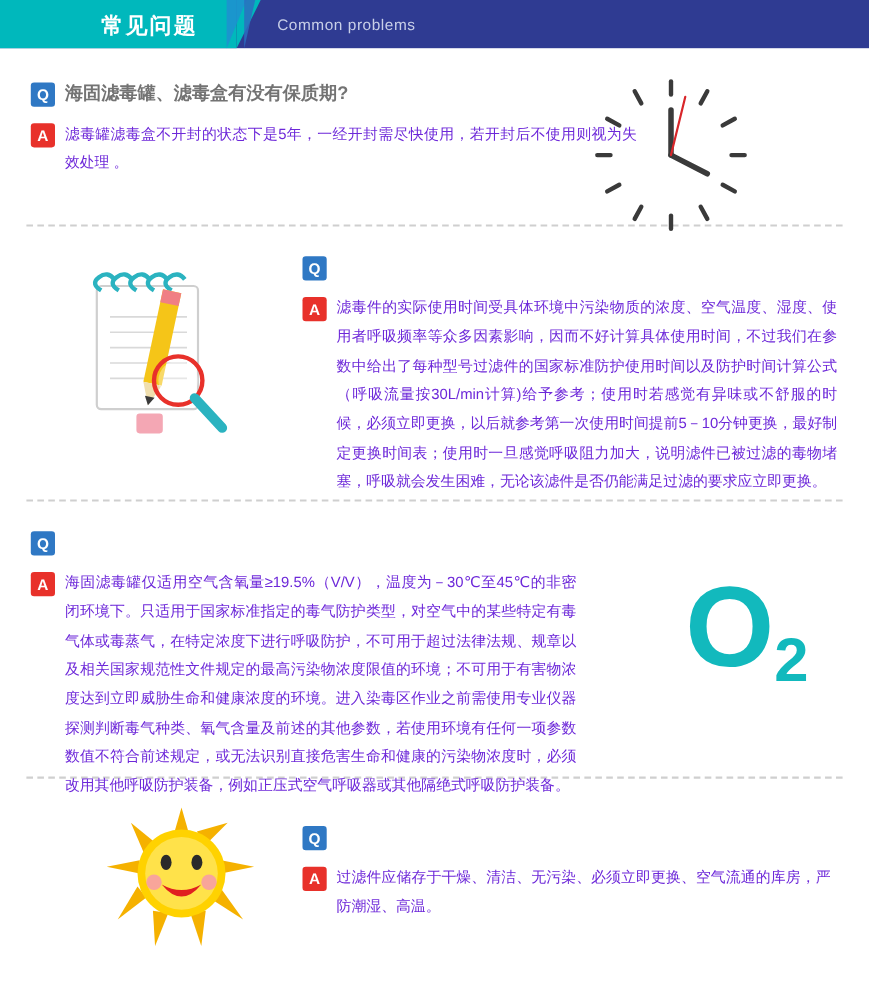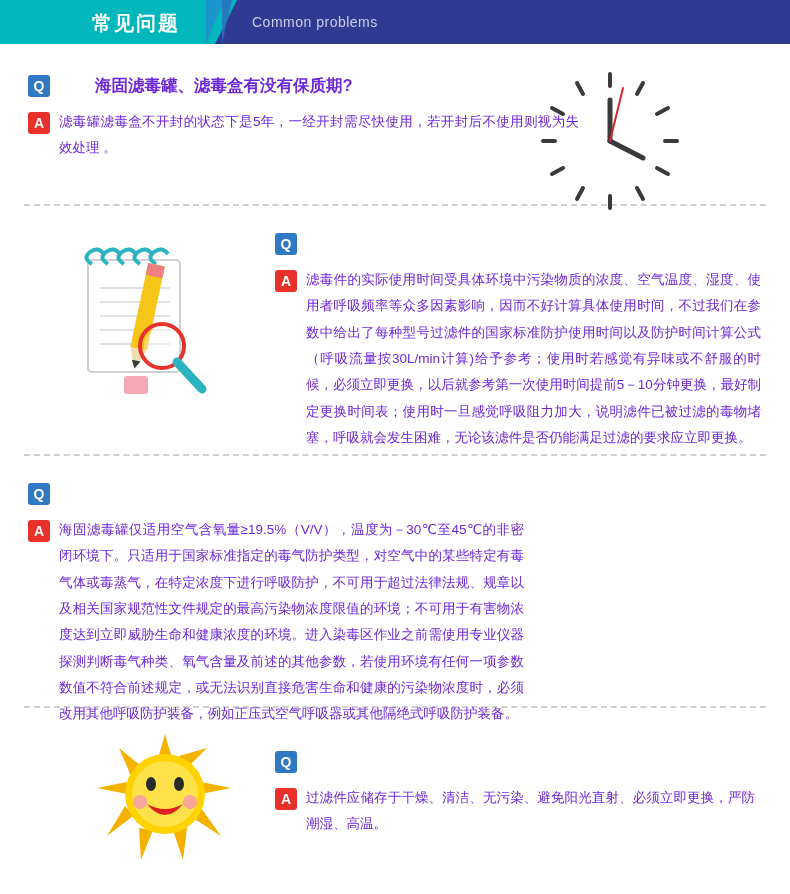--- a/index.html
+++ b/index.html
@@ -95,23 +95,22 @@
     color: #fff;
     border-radius: 3px;
     margin-right: 9px;
     margin-top: 1px;
   }
   .badge-q { background: #2f78c4; }
   .badge-a { background: #e8312a; }
   .qtext {
     font-size: 16.5px;
     font-weight: bold;
-    color: #6d28d9;
+    color: #737373;
     line-height: 1.4;
-    margin-left: 36px;
   }
   .atext {
     font-size: 13.5px;
     line-height: 1.95;
     color: #6d28d9;
     text-align: justify;
   }
   .arow {
     display: flex;
     align-items: flex-start;
@@ -272,32 +271,35 @@
 <div class="qa-section block3">
   <div class="content">
     <div class="qrow">
       <div class="badge badge-q">Q</div>
     </div>
     <div class="arow">
       <div class="badge badge-a">A</div>
       <div class="atext" style="width:465px">海固滤毒罐仅适用空气含氧量≥19.5%（V/V），温度为－30℃至45℃的非密闭环境下。只适用于国家标准指定的毒气防护类型，对空气中的某些特定有毒气体或毒蒸气，在特定浓度下进行呼吸防护，不可用于超过法律法规、规章以及相关国家规范性文件规定的最高污染物浓度限值的环境；不可用于有害物浓度达到立即威胁生命和健康浓度的环境。进入染毒区作业之前需使用专业仪器探测判断毒气种类、氧气含量及前述的其他参数，若使用环境有任何一项参数数值不符合前述规定，或无法识别直接危害生命和健康的污染物浓度时，必须改用其他呼吸防护装备，例如正压式空气呼吸器或其他隔绝式呼吸防护装备。</div>
     </div>
   </div>
+  <div class="o2">
+    <span class="big">O</span><span class="sub">2</span>
+  </div>
 </div>
 
 <div class="divider"></div>
 
 <div class="qa-section block4">
   <div class="content">
     <div class="qrow">
       <div class="badge badge-q">Q</div>
     </div>
     <div class="arow">
       <div class="badge badge-a">A</div>
-      <div class="atext" style="width:450px">过滤件应储存于干燥、清洁、无污染、避免阳光直射、必须立即更换，严防潮湿、高温。</div>
+      <div class="atext" style="width:450px">过滤件应储存于干燥、清洁、无污染、必须立即更换、空气流通的库房，严防潮湿、高温。</div>
     </div>
   </div>
 
   <svg class="sun" viewBox="0 0 140 130">
     <g fill="#f5b100">
       <polygon points="70,2 78,30 62,30"></polygon>
       <polygon points="112,16 92,36 84,24"></polygon>
       <polygon points="136,56 106,62 106,50"></polygon>
       <polygon points="126,104 98,86 106,76"></polygon>
       <polygon points="88,128 78,98 92,96"></polygon>

